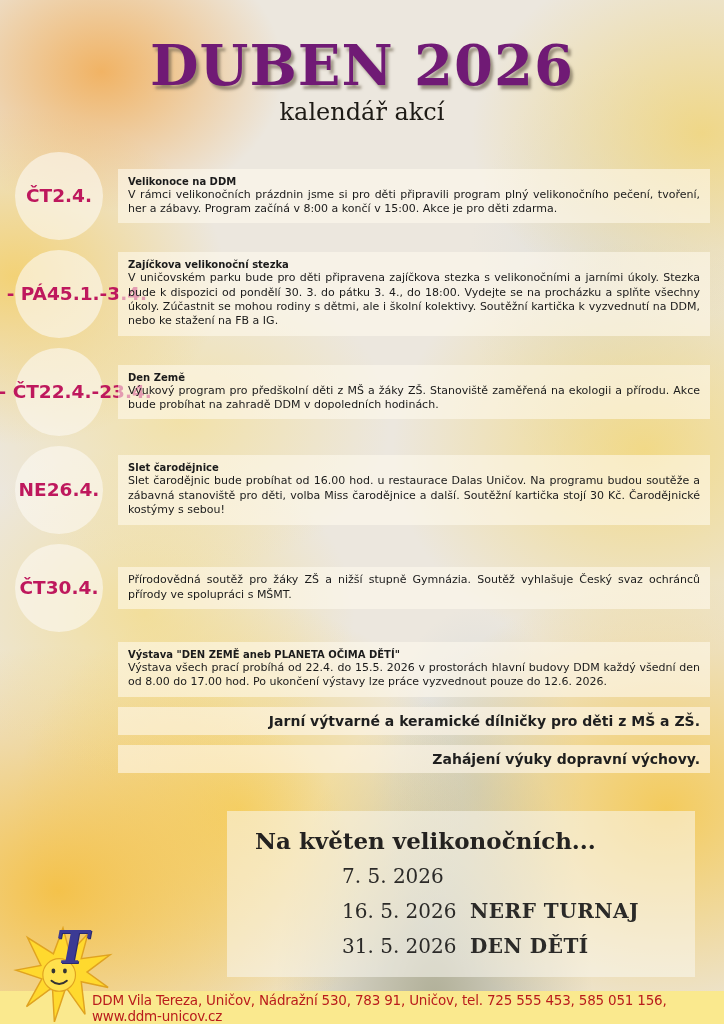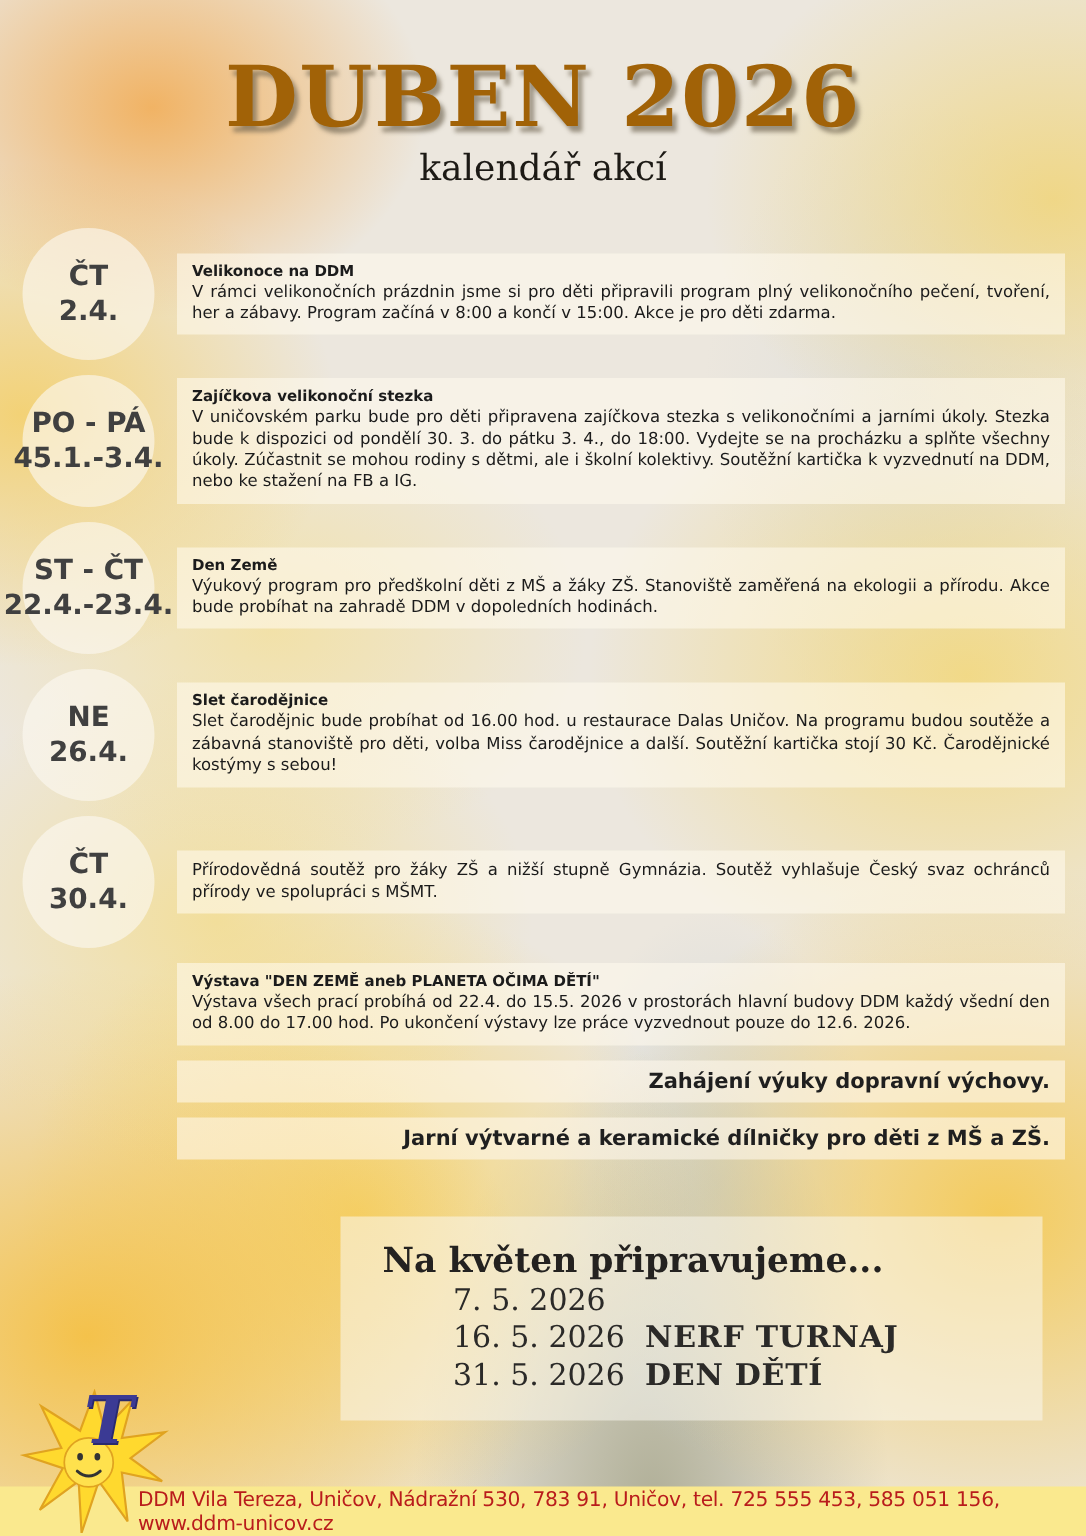--- a/index.html
+++ b/index.html
@@ -24,33 +24,33 @@
       radial-gradient(ellipse 420px 340px at 8% 87%,  rgba(245,190,60,0.90), rgba(245,190,60,0) 72%),
       radial-gradient(ellipse 320px 300px at 33% 79%, rgba(247,208,88,0.80), rgba(247,208,88,0) 70%),
       radial-gradient(ellipse 380px 320px at 92% 79%, rgba(245,198,70,0.85), rgba(245,198,70,0) 72%),
       radial-gradient(ellipse 150px 260px at 66% 77%, rgba(185,200,212,0.55), rgba(185,200,212,0) 70%),
       radial-gradient(ellipse 220px 420px at 60% 98%, rgba(128,130,95,0.55),  rgba(128,130,95,0) 72%),
       radial-gradient(ellipse 200px 300px at 84% 27%, rgba(200,208,214,0.35), rgba(200,208,214,0) 70%);
   }
   .header{position:absolute;top:36px;left:0;width:100%;text-align:center;z-index:2;}
   .title{
     font-family:"DejaVu Serif",serif;font-weight:bold;font-size:56px;line-height:1.05;
-    color:#a16207;letter-spacing:1px;
+    color:#701a75;letter-spacing:1px;
     text-shadow:3px 4px 3px rgba(110,100,80,0.65);
   }
   .subtitle{font-family:"DejaVu Serif",serif;font-size:24px;color:#1d1a15;margin-top:3px;}
 
   .content{position:absolute;top:152px;left:0;right:0;z-index:2;}
   .event-row{display:flex;align-items:center;margin-bottom:10px;}
   .badge-col{width:118px;flex:0 0 118px;display:flex;justify-content:center;}
   .badge{
     width:88px;height:88px;border-radius:50%;
     background:rgba(252,249,242,0.62);
-    display:flex;flex-direction:column;align-items:center;justify-content:center;
-    font-weight:bold;font-size:18.5px;line-height:1.25;color:#404040;
+    display:flex;flex-direction:row;align-items:center;justify-content:center;
+    font-weight:bold;font-size:18.5px;line-height:1.25;color:#be185d;
     white-space:nowrap;overflow:visible;text-align:center;
   }
   .card{
     flex:1;margin-right:14px;
     background:rgba(255,249,237,0.58);
     padding:6px 10px 7px 10px;
   }
   .event-title{font-weight:bold;font-size:10px;line-height:1.3;}
   .event-text{font-size:11px;line-height:1.31;text-align:justify;}
   .note-bar{
@@ -58,21 +58,21 @@
     background:rgba(255,249,237,0.60);
     padding:6px 10px;text-align:right;
     font-weight:bold;font-size:14px;color:#1f1f1f;
   }
   .upcoming{
     margin:38px 0 0 227px;width:468px;box-sizing:border-box;
     background:rgba(250,247,240,0.55);
     padding:16px 0 18px 0;
   }
   .upcoming-title{font-family:"DejaVu Serif",serif;font-weight:bold;font-size:23px;color:#242220;margin-left:28px;}
-  .upcoming-row{display:flex;font-family:"DejaVu Serif",serif;font-size:20px;color:#2b2a28;line-height:1.25;}
+  .upcoming-row{display:flex;margin-top:10px;font-family:"DejaVu Serif",serif;font-size:20px;color:#2b2a28;line-height:1.25;padding-left:40px;}
   .upcoming-date{margin-left:75px;width:128px;flex:0 0 128px;}
   .upcoming-name{font-weight:bold;letter-spacing:0.5px;}
   .footer{
     position:absolute;left:0;bottom:0;width:100%;height:33px;z-index:3;
     background:#fae98e;box-sizing:border-box;padding-left:92px;
     display:flex;align-items:center;justify-content:center;
     font-size:13.5px;color:#b91c1c;letter-spacing:-0.2px;
   }
   .logo{position:absolute;left:12px;bottom:2px;width:102px;height:96px;z-index:4;}
   .logo svg{width:100%;height:100%;}
@@ -161,28 +161,28 @@
 
     <div class="event-row">
       <div class="badge-col"></div>
       <div class="card">
         <div class="event-title">Výstava "DEN ZEMĚ aneb PLANETA OČIMA DĚTÍ"</div>
         <div class="event-text">Výstava všech prací probíhá od 22.4. do 15.5. 2026 v prostorách hlavní budovy DDM každý všední den od 8.00 do 17.00 hod. Po ukončení výstavy lze práce vyzvednout pouze do 12.6. 2026.</div>
       </div>
     </div>
 
     <div class="note-bar">
+      <span>Jarní výtvarné a keramické dílničky pro děti z MŠ a ZŠ.</span>
+    </div>
+    <div class="note-bar">
       <span>Zahájení výuky dopravní výchovy.</span>
     </div>
-    <div class="note-bar">
-      <span>Jarní výtvarné a keramické dílničky pro děti z MŠ a ZŠ.</span>
-    </div>
 
     <div class="upcoming">
-      <div class="upcoming-title">Na květen připravujeme...</div>
+      <div class="upcoming-title">Na květen velikonočních...</div>
       <div class="upcoming-row">
         <div class="upcoming-date">7. 5. 2026</div>
       </div>
       <div class="upcoming-row">
         <div class="upcoming-date">16. 5. 2026</div>
         <div class="upcoming-name">NERF TURNAJ</div>
       </div>
       <div class="upcoming-row">
         <div class="upcoming-date">31. 5. 2026</div>
         <div class="upcoming-name">DEN DĚTÍ</div>

